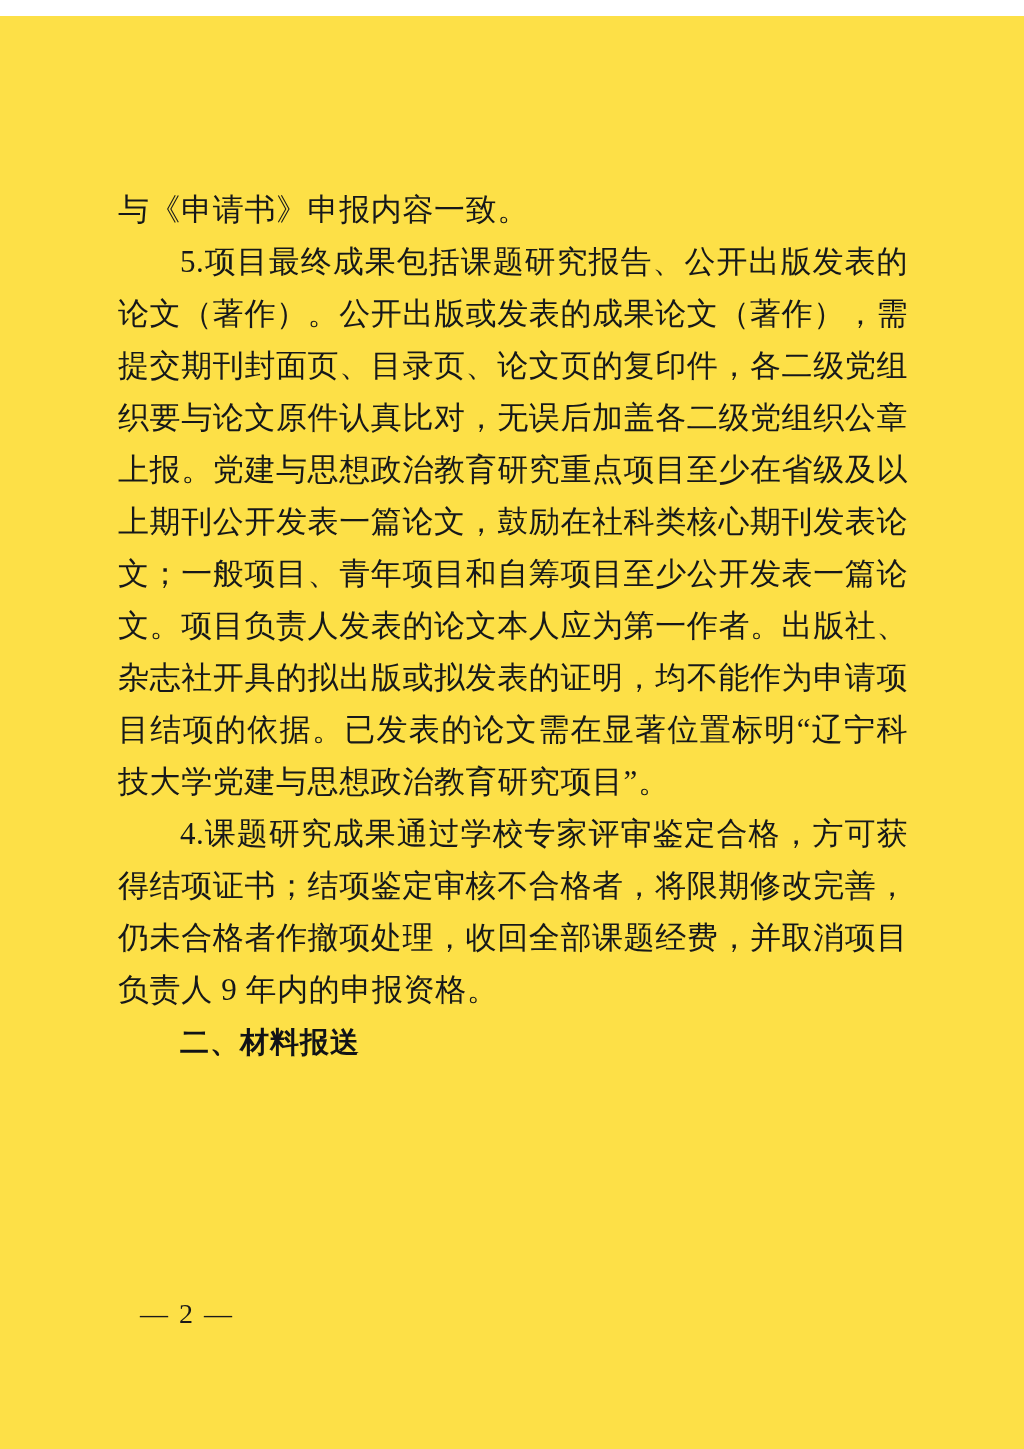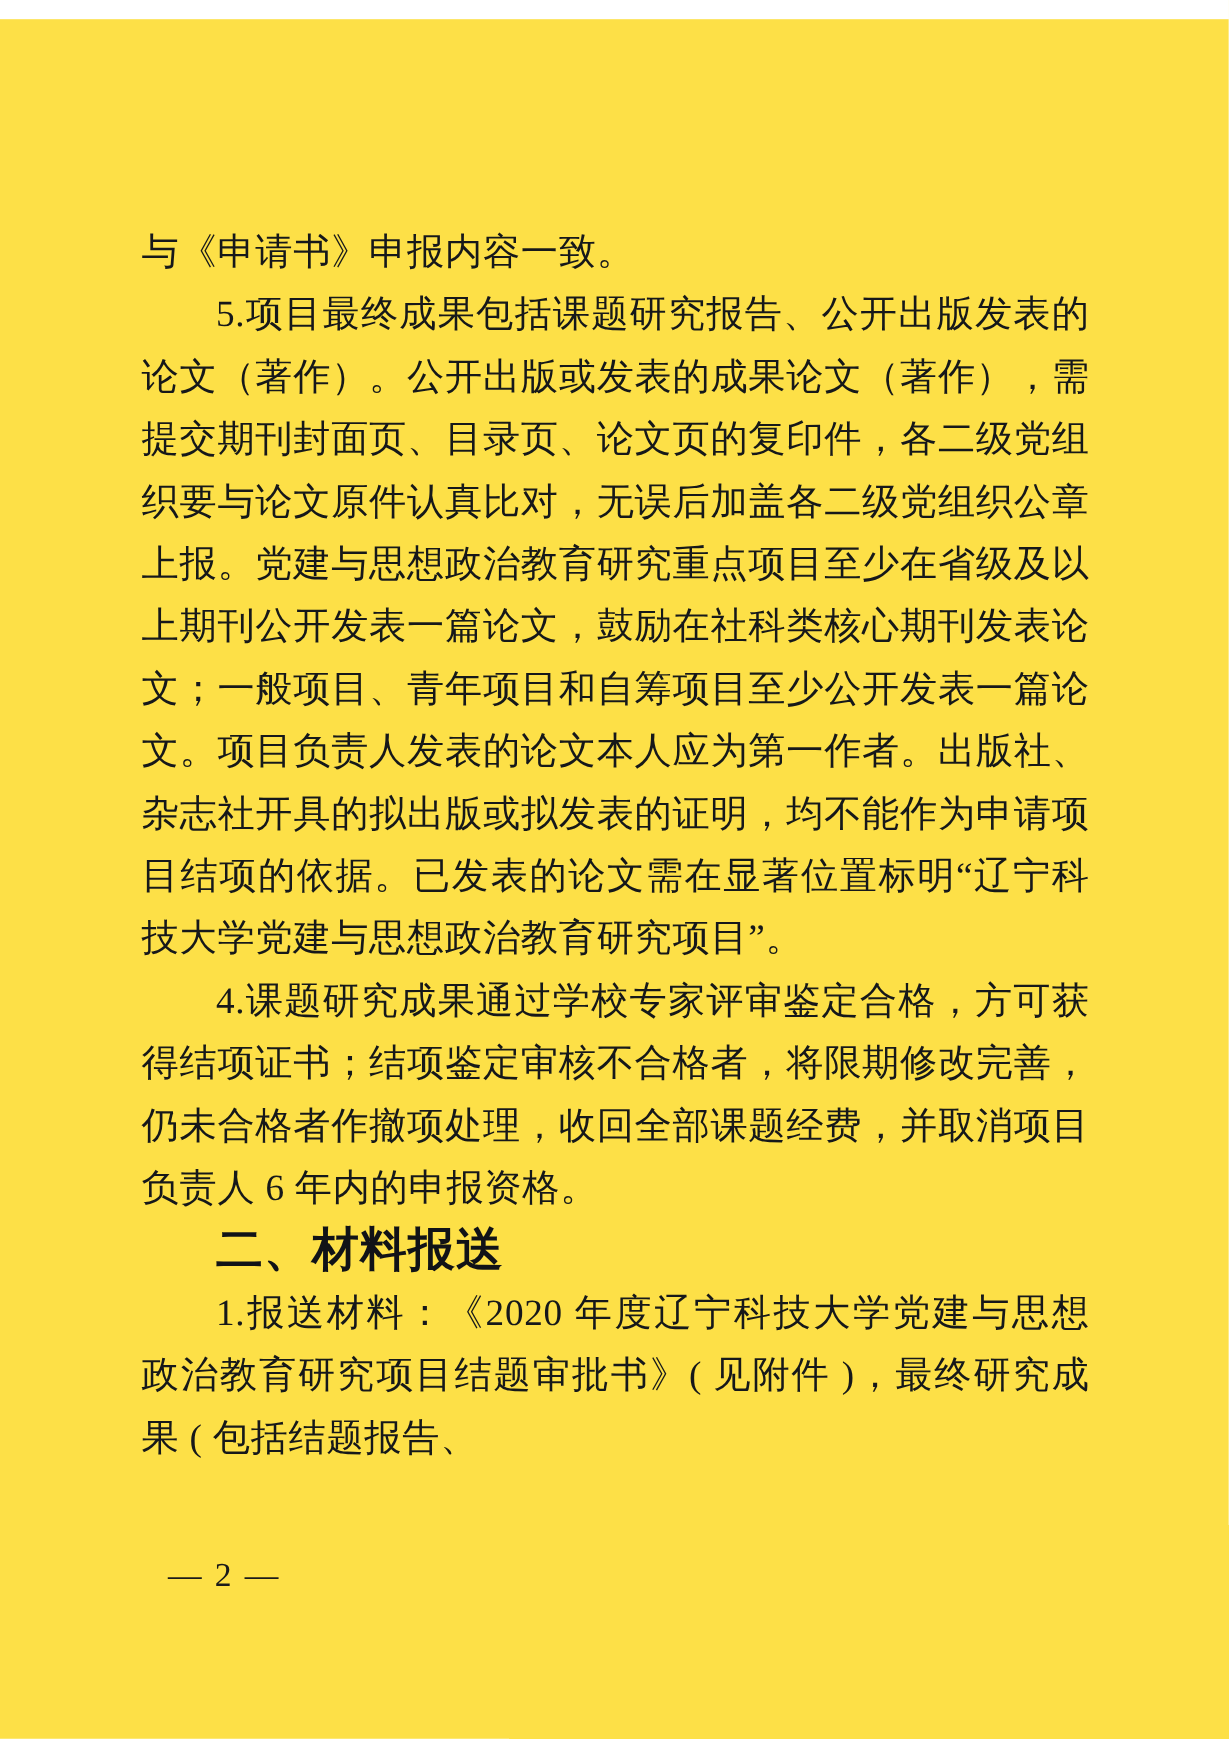--- a/index.html
+++ b/index.html
@@ -35,21 +35,21 @@
     letter-spacing: 0.6px;
     text-align: justify;
     text-justify: inter-ideograph;
     margin: 0 0 0 0;
     color: #16181a;
   }
   .indent {
     text-indent: 62px;
   }
   .heading {
-    font-size: 39px;
+    font-size: 29px;
     line-height: 52px;
     font-weight: bold;
     text-indent: 62px;
     margin: 0;
     color: #111317;
     font-family: "DejaVu Sans", "Liberation Sans", sans-serif;
     letter-spacing: 1px;
   }
   .footer {
     position: absolute;
@@ -71,25 +71,24 @@
 
 <div class="page">
 
   <div class="content">
 
     <p class="para">与《申请书》申报内容一致。</p>
 
     <p class="para indent">5.项目最终成果包括课题研究报告、公开出版发表的论文（著作）。公开出版或发表的成果论文（著作），需提交期刊封面页、目录页、论文页的复印件，各二级党组织要与论文原件认真比对，无误后加盖各二级党组织公章上报。党建与思想政治教育研究重点项目至少在省级及以上期刊公开发表一篇论文，鼓励在社科类核心期刊发表论文；一般项目、青年项目和自筹项目至少公开发表一篇论文。项目负责人发表的论文本人应为第一作者。出版社、杂志社开具的拟出版或拟发表的证明，均不能作为申请项目结项的依据。已发表的论文需在显著位置标明“辽宁科技大学党建与思想政治教育研究项目”。</p>
 
 
-    <p class="para indent">4.课题研究成果通过学校专家评审鉴定合格，方可获得结项证书；结项鉴定审核不合格者，将限期修改完善，仍未合格者作撤项处理，收回全部课题经费，并取消项目负责人 6 年内的申报资格。</p>
+    <p class="para indent">4.课题研究成果通过学校专家评审鉴定合格，方可获得结项证书；结项鉴定审核不合格者，将限期修改完善，仍未合格者作撤项处理，收回全部课题经费，并取消项目负责人 9 年内的申报资格。</p>
 
     <h2 class="heading">二、材料报送</h2>
 
-    <p class="para indent">1.报送材料：《2020 年度辽宁科技大学党建与思想政治教育研究项目结题审批书》( 见附件 )，最终研究成果 ( 包括结题报告、</p>
 
   </div>
 
   <div class="footer">
     <span class="pagenum">— 2 —</span>
   </div>
 
 </div>
 
 </body></html>

